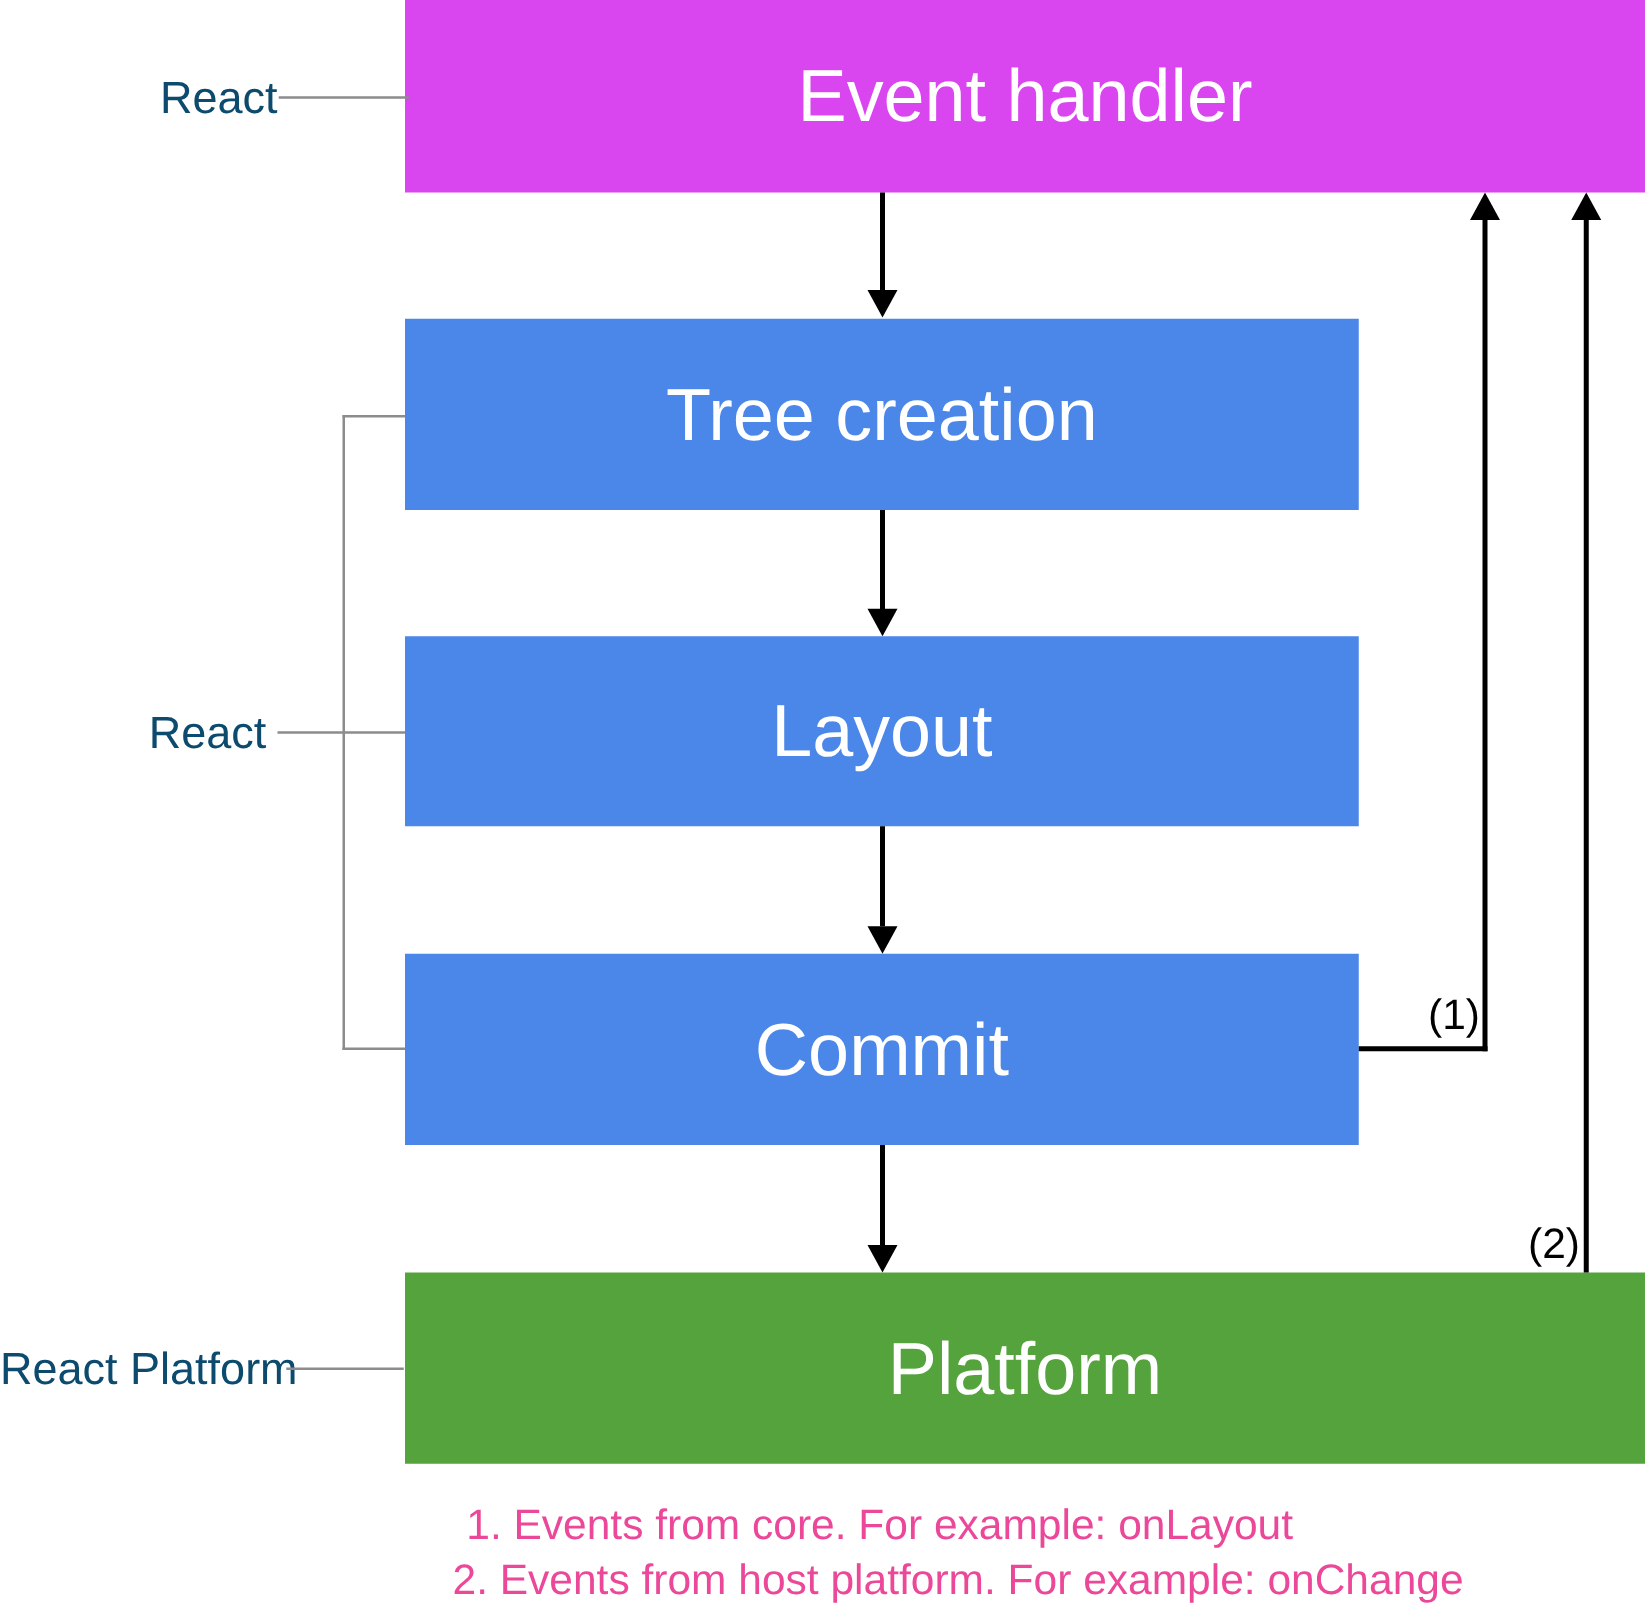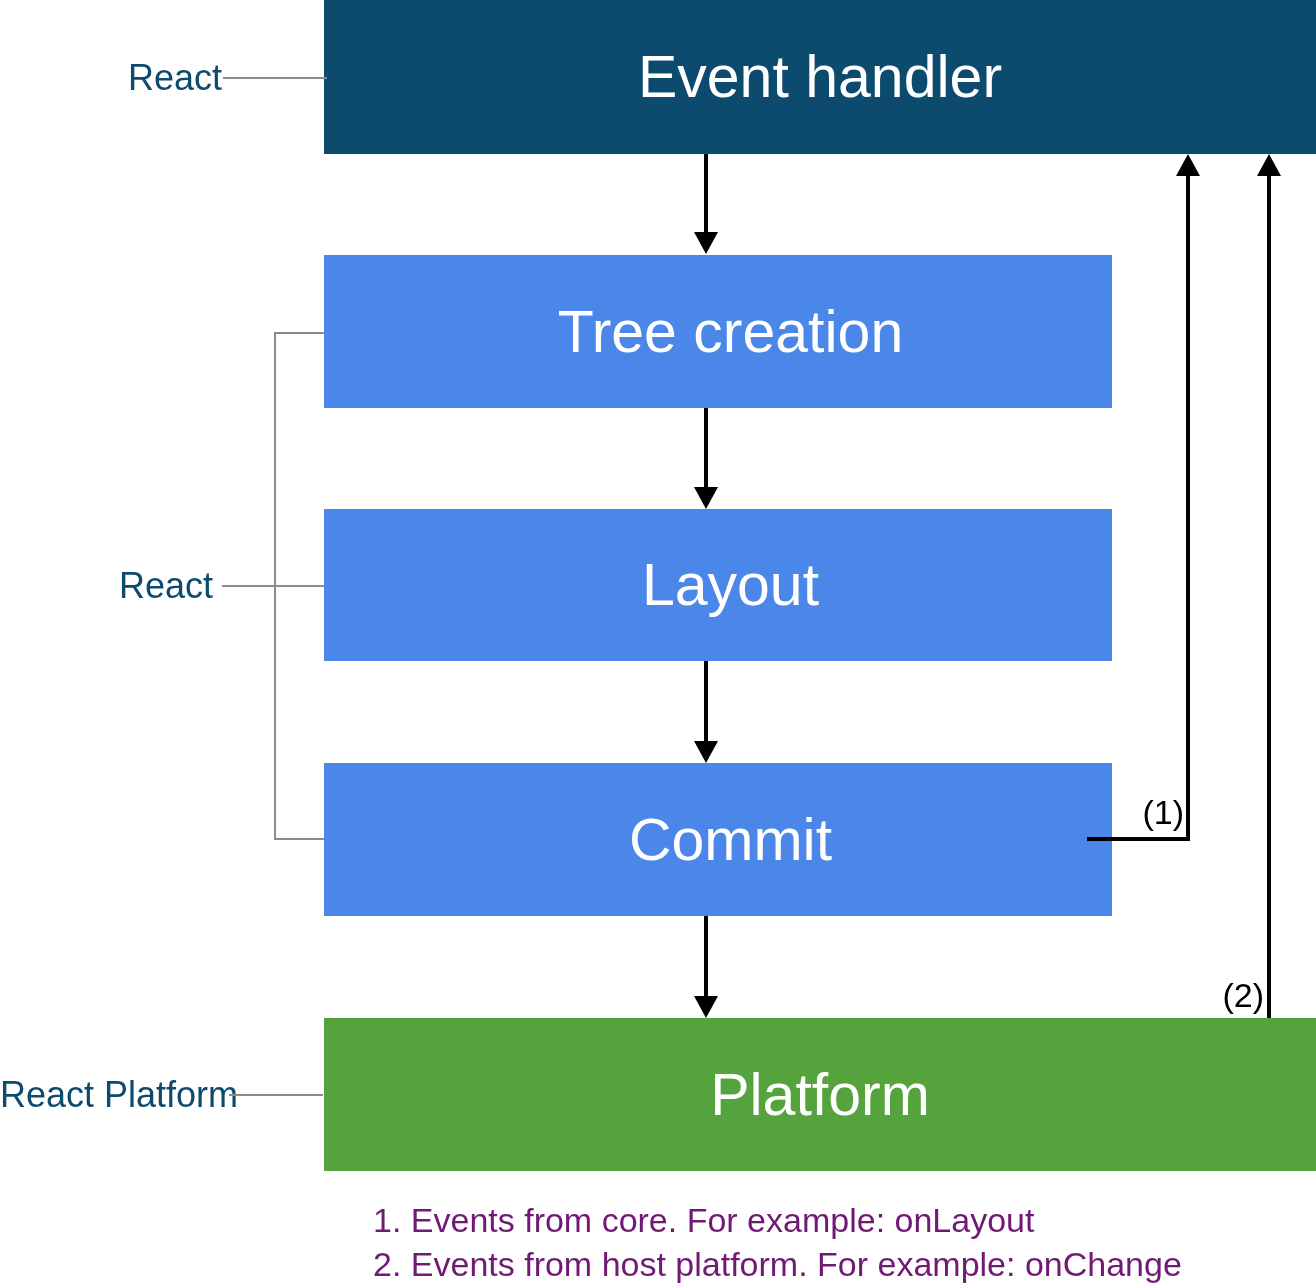--- a/index.html
+++ b/index.html
@@ -4,22 +4,22 @@
 <style>
   html,body{margin:0;padding:0;background:#fff;}
   #canvas{
     position:relative;width:1316px;height:1286px;background:#ffffff;
     overflow:hidden;font-family:"Liberation Sans",sans-serif;
   }
   .box{
     position:absolute;display:flex;align-items:center;justify-content:center;
     color:#ffffff;font-size:59px;font-weight:400;white-space:nowrap;
   }
-  .box.orange{background:#0c4a6e;}
-  .box.blue{background:#4A87E8;padding-left:25px;}
+  .box.orange{background:#d946ef;}
+  .box.blue{background:#4A87E8;}
   .box.green{background:#55A33C;}
   .side-label{
     position:absolute;color:#0c4a6e;font-size:36px;line-height:36px;
     text-align:right;white-space:nowrap;
   }
   .gray-line{position:absolute;background:#8C8C8C;height:2px;}
   .gray-vline{position:absolute;background:#8C8C8C;width:2px;}
   .shaft-v{position:absolute;background:#000000;width:4px;}
   .shaft-h{position:absolute;background:#000000;height:4px;}
   .head-down{
@@ -30,21 +30,21 @@
   .head-up{
     position:absolute;width:0;height:0;
     border-left:12px solid transparent;border-right:12px solid transparent;
     border-bottom:22px solid #000000;
   }
   .arrow-label{
     position:absolute;color:#000000;font-size:34px;line-height:36px;
     text-align:right;white-space:nowrap;
   }
   .footnote{
-    position:absolute;color:#701a75;font-size:34px;line-height:44px;
+    position:absolute;color:#ec4899;font-size:34px;line-height:44px;
     white-space:nowrap;
   }
 </style>
 </head>
 <body>
 
 <div id="canvas">
 
   <div class="box orange" style="left:324px;top:0;width:992px;height:154px;">
     <span>Event handler</span>
@@ -93,15 +93,15 @@
   <div class="shaft-h" style="left:1087px;top:837px;width:103px;"></div>
   <div class="shaft-v" style="left:1186px;top:176px;height:665px;"></div>
   <div class="head-up" style="left:1176px;top:154px;"></div>
   <div class="arrow-label" style="left:1034px;width:150px;top:794px;">(1)</div>
 
   <div class="shaft-v" style="left:1267px;top:176px;height:842px;"></div>
   <div class="head-up" style="left:1257px;top:154px;"></div>
   <div class="arrow-label" style="left:1114px;width:150px;top:977px;">(2)</div>
 
   <div class="footnote" style="left:373px;top:1198px;">1. Events from core. For example: onLayout</div>
-  <div class="footnote" style="left:373px;top:1242px;">2. Events from host platform. For example: onChange</div>
+  <div class="footnote" style="left:362px;top:1242px;">2. Events from host platform. For example: onChange</div>
 
 </div>
 
 </body></html>

